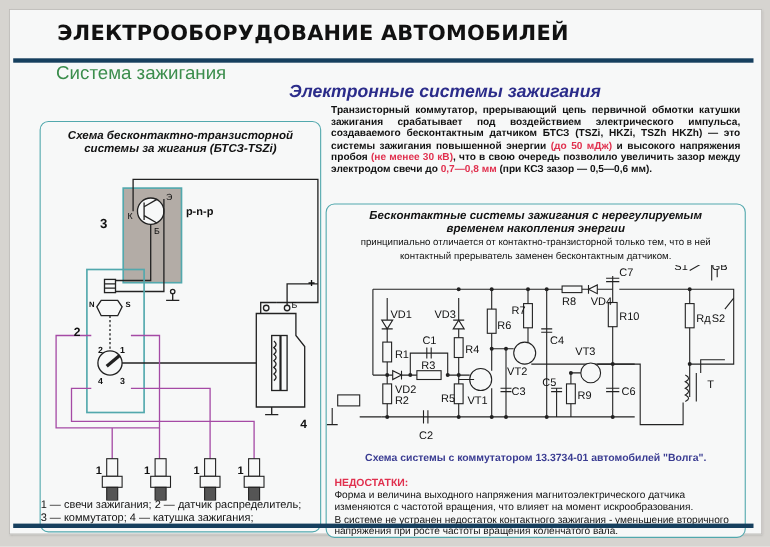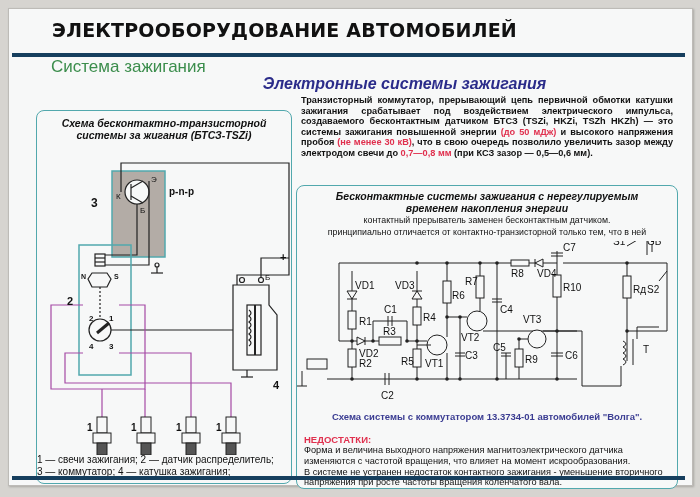--- a/index.html
+++ b/index.html
@@ -140,22 +140,22 @@
   </div>
 
   <div class="intro"><span>Транзисторный коммутатор, прерывающий цепь первичной обмотки катушки зажигания срабатывает под воздействием электрического импульса, создаваемого бесконтактным датчиком БТСЗ (TSZi, HKZi, TSZh HKZh) — это системы зажигания повышенной энергии </span><span class="red">(до 50 мДж)</span><span> и высокого напряжения пробоя </span><span class="red">(не менее 30 кВ)</span><span>, что в свою очередь позволило увеличить зазор между электродом свечи до </span><span class="red">0,7—0,8 мм</span><span> (при КСЗ зазор — 0,5—0,6 мм).</span></div>
 
   <div class="panel right-box">
     <div class="rb-heading">
       <div>Бесконтактные системы зажигания с нерегулируемым</div>
       <div>временем накопления энергии</div>
     </div>
     <div class="rb-text">
+      <div>принципиально отличается от контактно-транзисторной только тем, что в ней</div>
       <div>контактный прерыватель заменен бесконтактным датчиком.</div>
-      <div>принципиально отличается от контактно-транзисторной только тем, что в ней</div>
     </div>
 
     <svg width="380" height="170" style="position:absolute;left:0;top:55px;" viewBox="0 0 380 170">
       <g fill="none" stroke="#222" stroke-width="1">
 
         <polyline points="42,22 260,22"></polyline>
         <line x1="42" y1="22" x2="42" y2="100"></line>
 
         <line x1="50" y1="138" x2="280" y2="138"></line>
 

